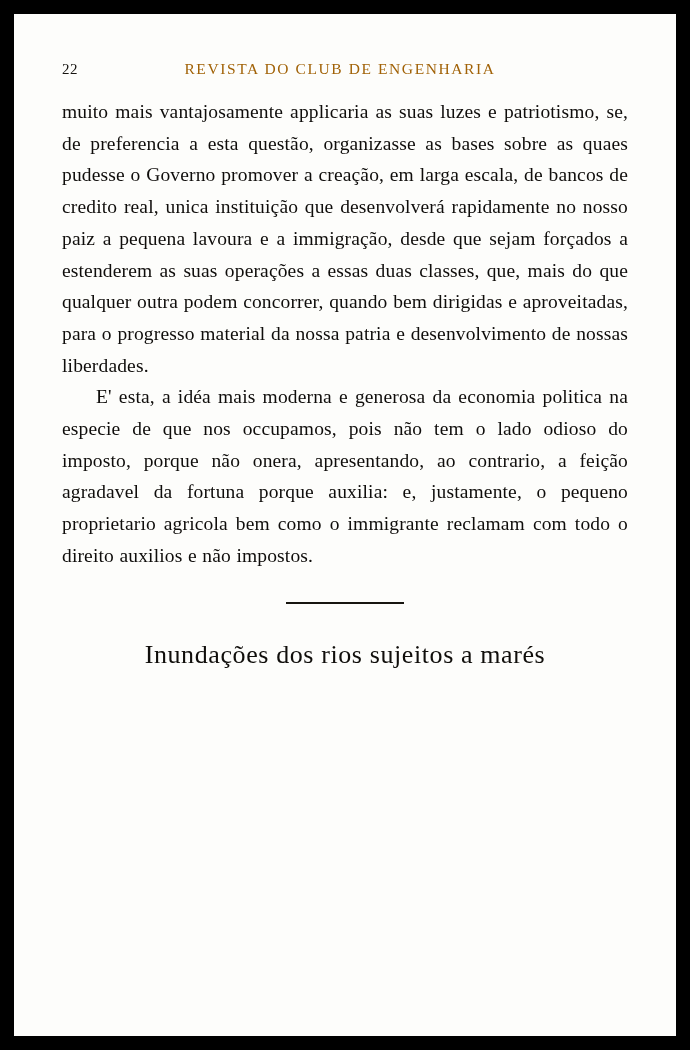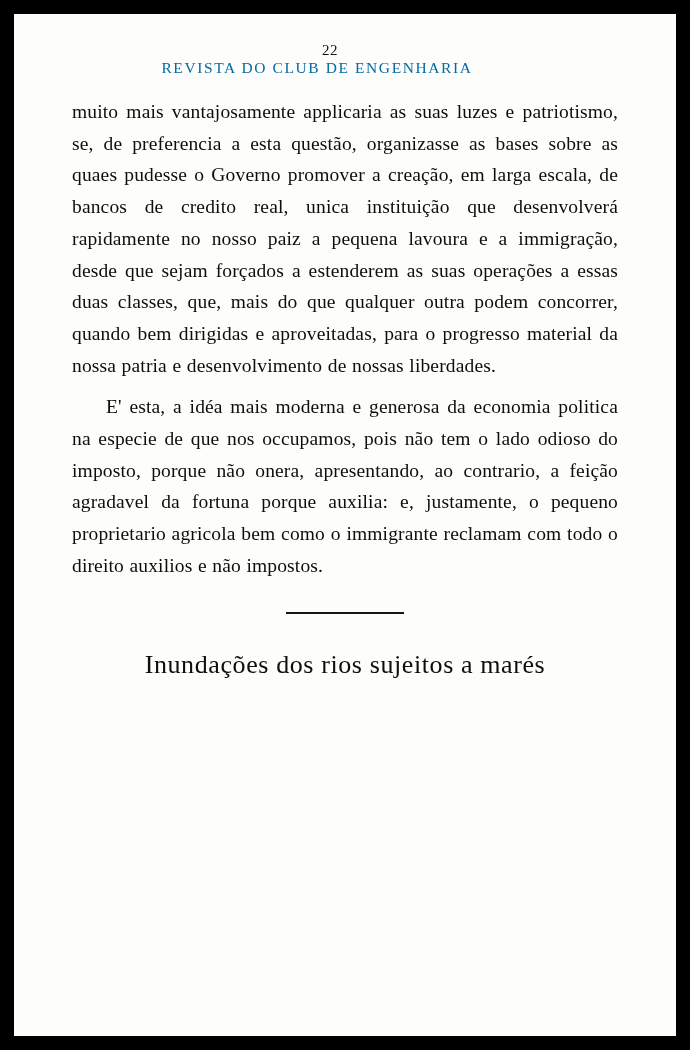--- a/index.html
+++ b/index.html
@@ -24,43 +24,42 @@
   }
   .inner {
     position: absolute;
     left: 48px;
     top: 28px;
     width: 566px;
     height: 966px;
   }
   .header {
     display: flex;
-    align-items: center;
+    align-items: flex-end;
     height: 36px;
     margin-bottom: 18px;
-    flex-direction: column;
   }
   .folio {
     width: 46px;
     font-size: 15px;
     letter-spacing: 0.5px;
     color: #15130f;
     font-family: "Liberation Serif", serif;
   }
   .running-title {
     flex: 1;
     text-align: center;
     font-size: 15.5px;
     letter-spacing: 1.6px;
-    color: #0369a1;
+    color: #a16207;
     padding-right: 56px;
     white-space: nowrap;
   }
   p.body-par {
-    margin: 10px;
+    margin: 0;
     font-size: 19.5px;
     line-height: 31.7px;
     color: #0f0d0b;
     text-align: justify;
     text-justify: inter-word;
     word-spacing: 0.5px;
     letter-spacing: 0.15px;
     hyphens: manual;
   }
   p.indent {

